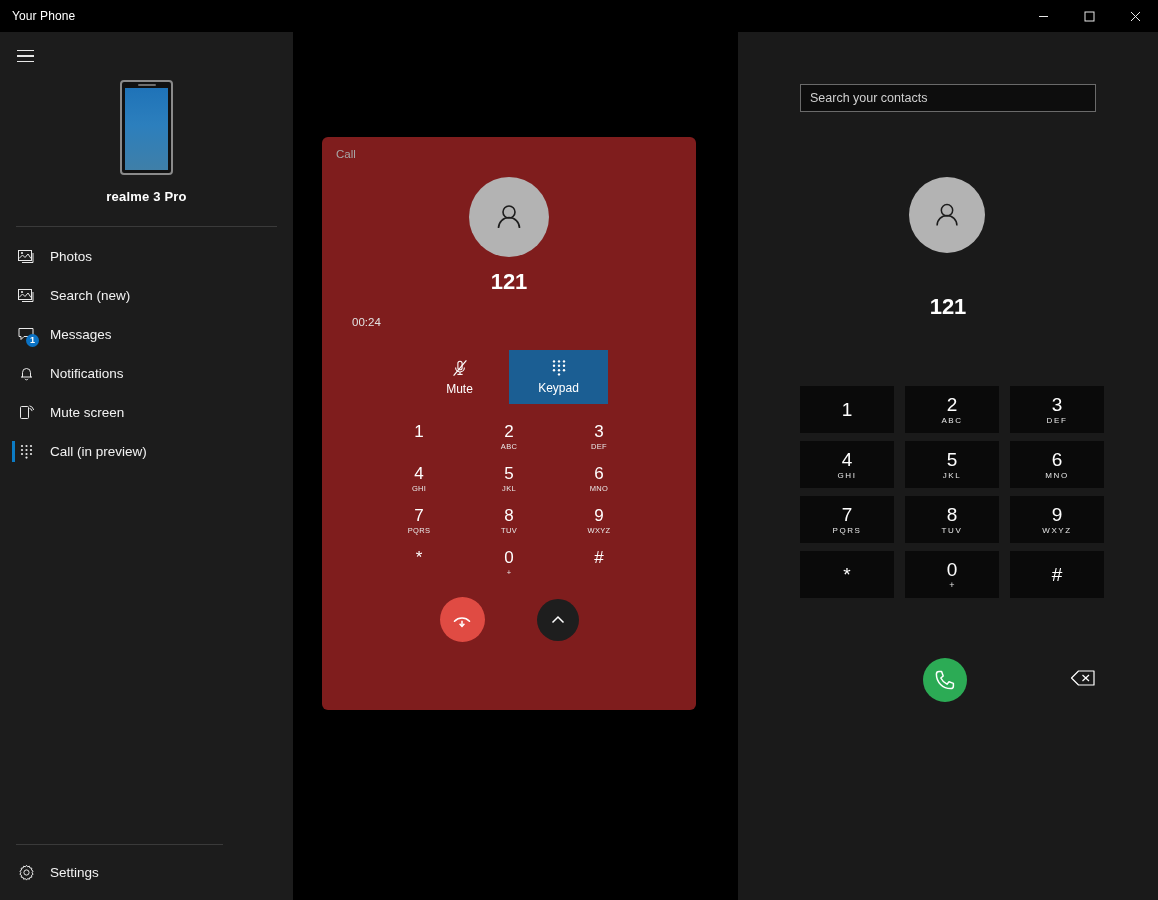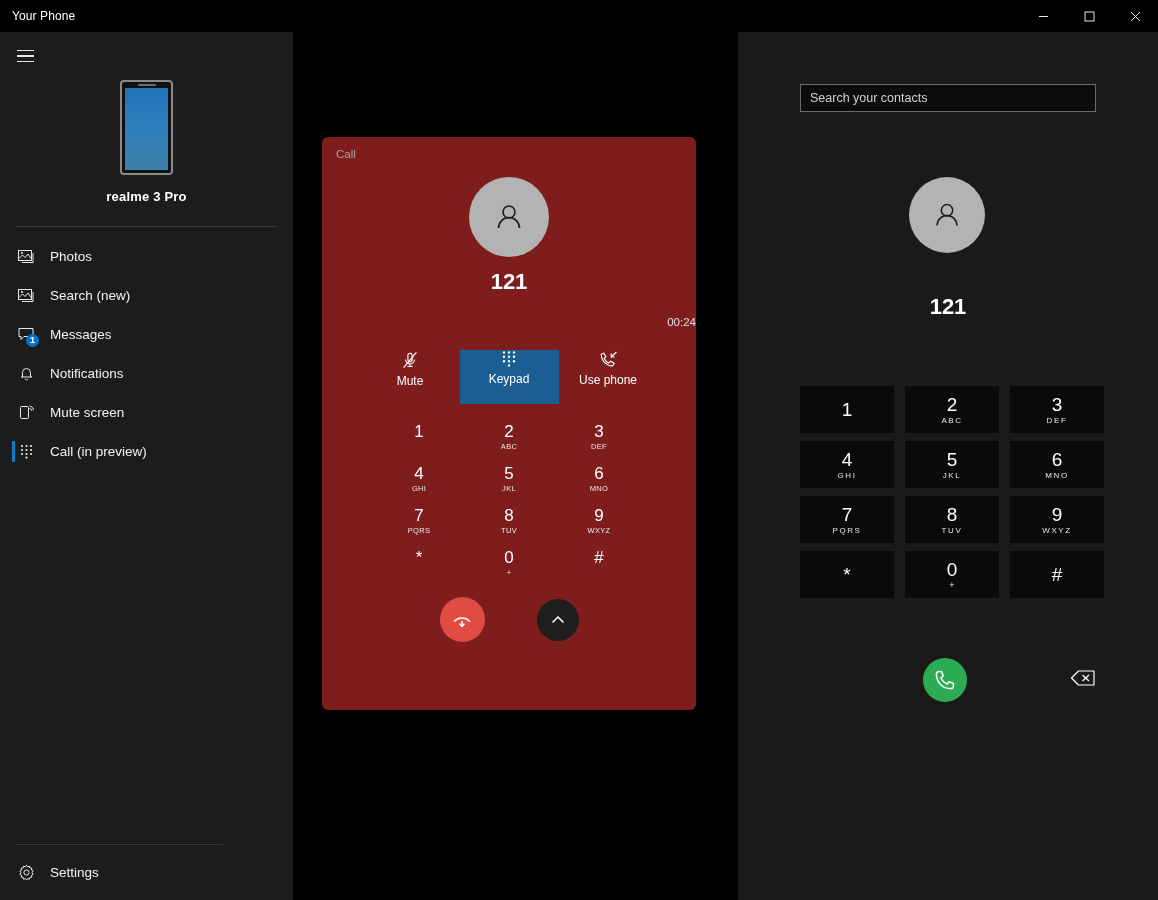--- a/index.html
+++ b/index.html
@@ -105,26 +105,26 @@
   }
   .card-label { color: #a8a8a8; font-size: 11.5px; padding: 11px 0 0 14px; }
   .avatar {
     width: 80px; height: 80px; border-radius: 50%; background: #b3b3b3;
     margin: 17px auto 0 auto; display: flex; align-items: center; justify-content: center;
   }
   .avatar svg { display: block; }
   .caller {
     text-align: center; color: #ffffff; font-size: 22px; font-weight: bold; margin-top: 12px;
   }
-  .duration { text-align: right; color: #e2e2e2; font-size: 11.5px; margin-top: 21px; }
+  .duration { text-align: left; color: #e2e2e2; font-size: 11.5px; margin-top: 21px; padding-left: 30px; }
 
   .controls { display: flex; justify-content: center; gap: 0; margin-top: 22px; }
   .ctrl {
     width: 99px; height: 54px; display: flex; flex-direction: column;
-    align-items: center; justify-content: flex-start; color: #ffffff; font-size: 12px; gap: 4px;
+    align-items: center; justify-content: center; color: #ffffff; font-size: 12px; gap: 4px;
   }
   .ctrl.active { background: #1b5e93; }
   .ctrl svg { display: block; }
 
   .mini-pad {
     margin: 18px auto 0 auto; width: 270px;
     display: grid; grid-template-columns: repeat(3, 1fr); row-gap: 13px;
   }
   .mini-key { text-align: center; color: #ffffff; }
   .mini-key .d { font-size: 17px; font-weight: 300; line-height: 20px; }
@@ -362,28 +362,20 @@
                 <circle cx="8" cy="6.8" r="1.2"></circle>
                 <circle cx="13" cy="6.8" r="1.2"></circle>
               <circle cx="3" cy="11.2" r="1.2"></circle>
                 <circle cx="8" cy="11.2" r="1.2"></circle>
                 <circle cx="13" cy="11.2" r="1.2"></circle>
               <circle cx="8" cy="15.4" r="1.2"></circle>
             </g>
           </svg>
           <span>Keypad</span>
         </div>
-        <div class="ctrl">
-          <svg width="20" height="19" viewBox="0 0 20 19">
-            <path d="M3.2 4.3 c0 6.6 5.4 11.6 11.4 11.6 l1.5 -2.6 l-3.6 -2 l-1.9 1.8 c-1.9 -1 -3.6 -2.7 -4.5 -4.6 l1.8 -1.9 l-2.1 -3.5 Z" fill="none" stroke="#fff" stroke-width="1.1"></path>
-            <path d="M18.4 2 L13.2 7" fill="none" stroke="#fff" stroke-width="1.2"></path>
-            <path d="M13.2 3.6 L13.2 7 L16.6 7" fill="none" stroke="#fff" stroke-width="1.2"></path>
-          </svg>
-          <span>Use phone</span>
-        </div>
       </div>
 
       <div class="mini-pad">
         <div class="mini-key">
             <div class="d">1</div>
             <div class="s"></div>
           </div>
         <div class="mini-key">
             <div class="d">2</div>
             <div class="s">ABC</div>

